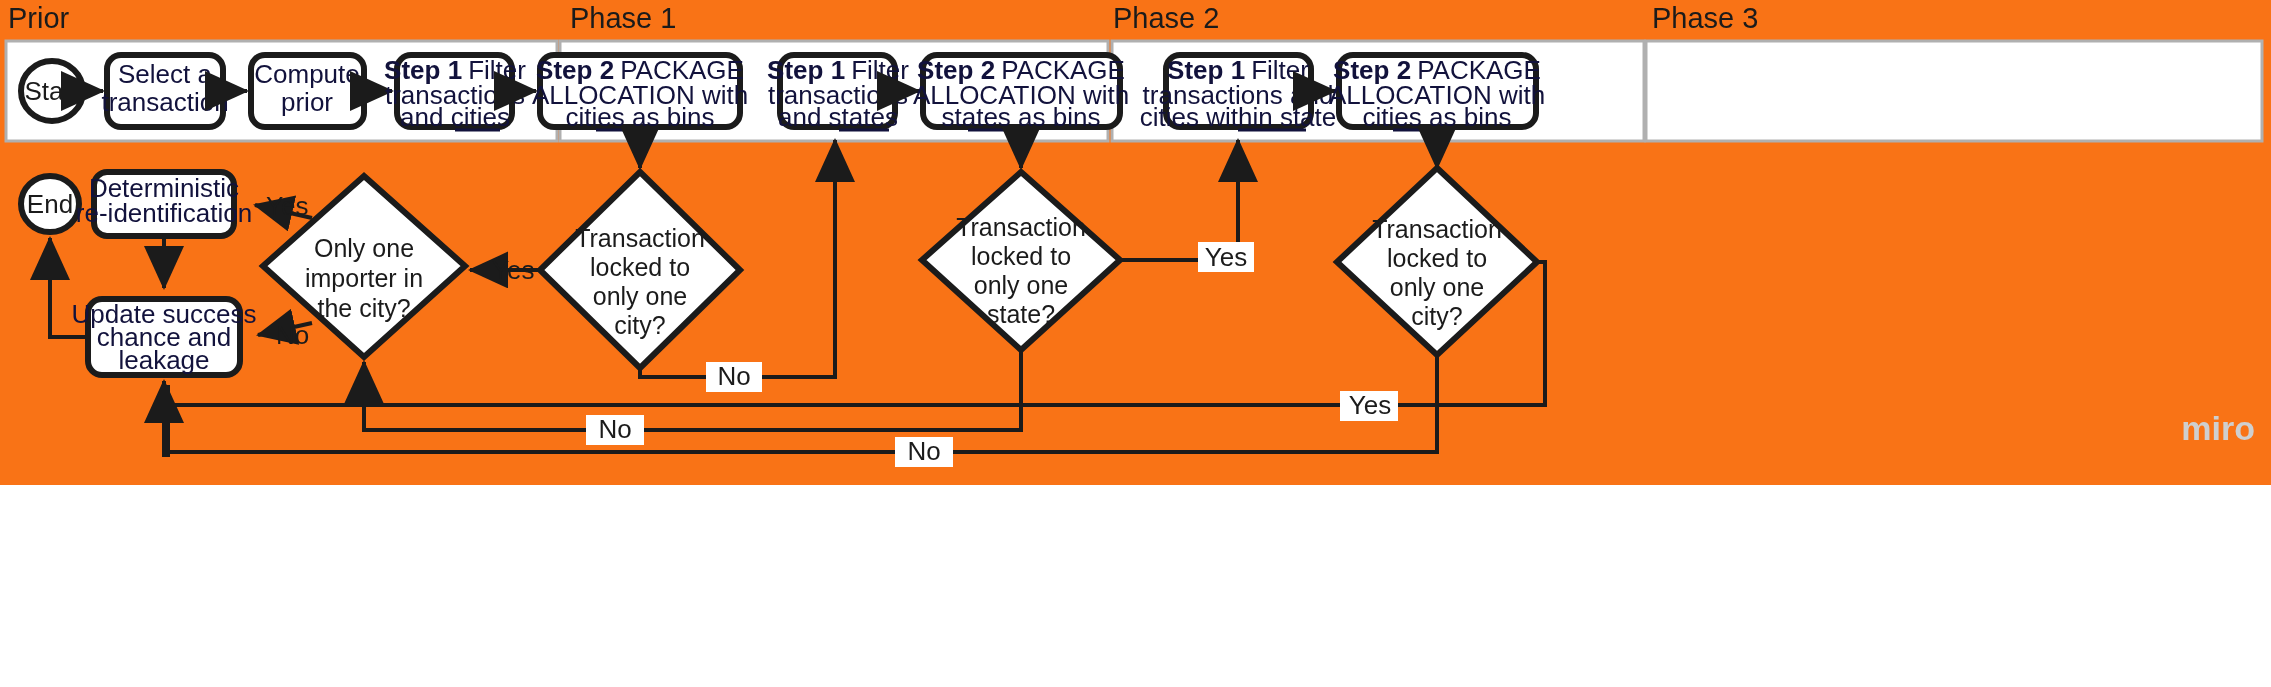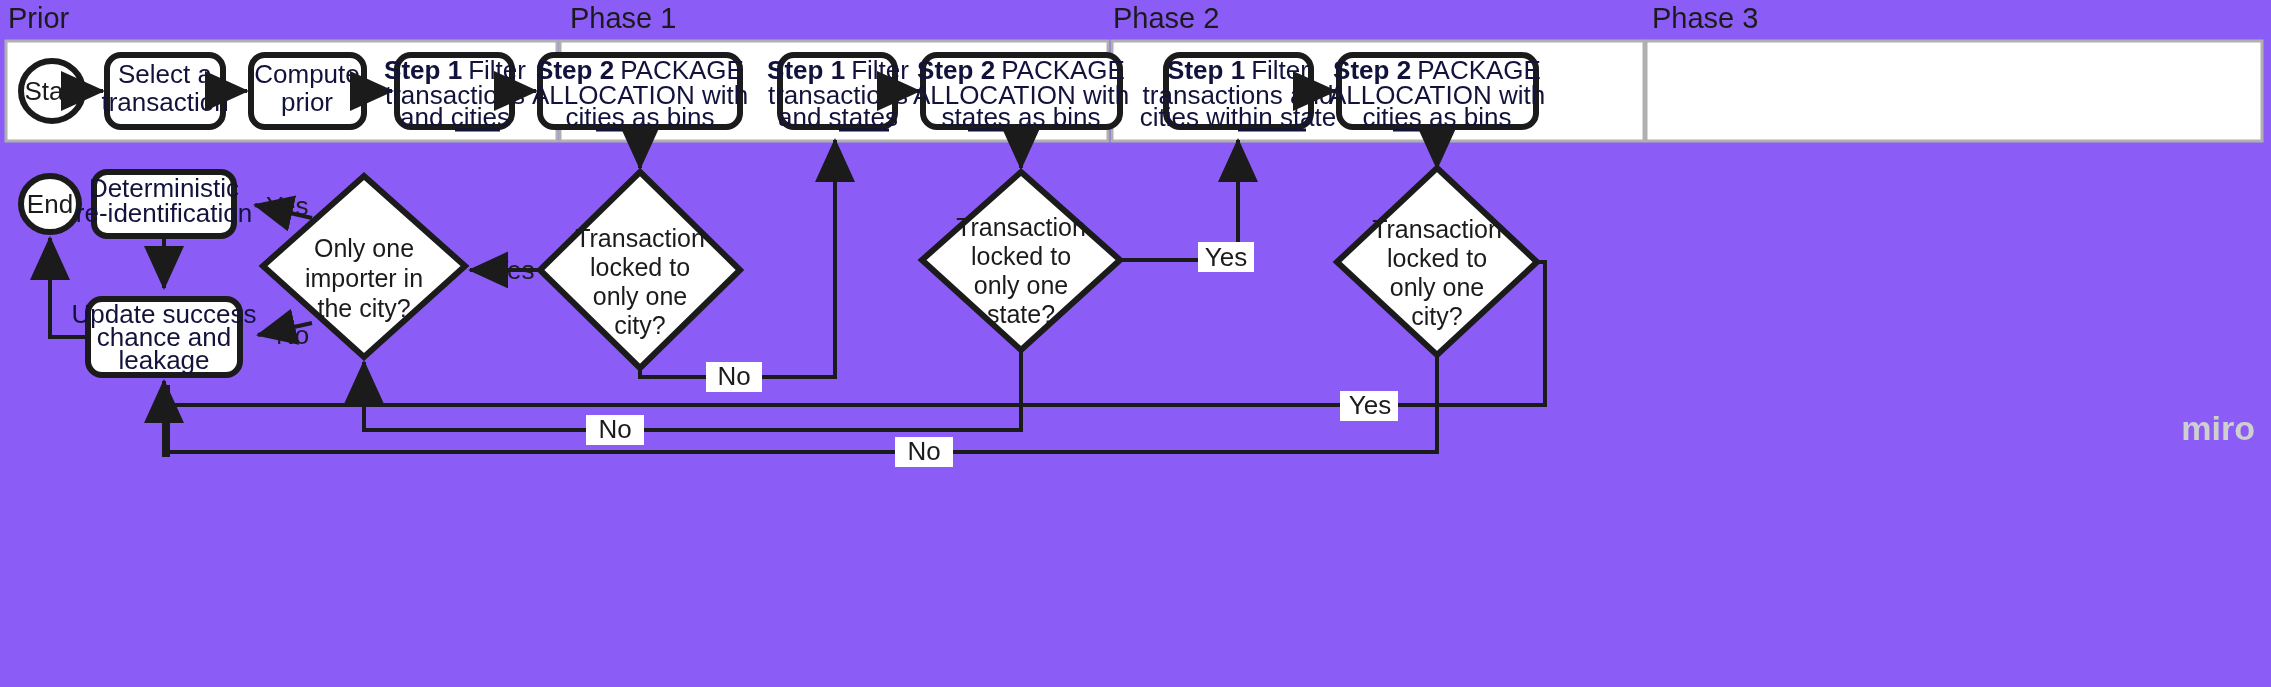--- a/index.html
+++ b/index.html
@@ -1,17 +1,17 @@
 <!DOCTYPE html>
 <html><head>
 <meta charset="utf-8">
 <style>
   html,body{margin:0;padding:0;background:#ffffff;}
   body{font-family:"Liberation Sans",sans-serif;}
-  #canvas{position:relative;width:2271px;height:687px;background:#8b5cf6;overflow:hidden;}
+  #canvas{position:relative;width:2271px;height:485px;background:#f97316;overflow:hidden;}
   svg{position:absolute;left:0;top:0;width:2271px;height:687px;}
   .phase-label{font-family:"Liberation Sans",sans-serif;font-size:29px;fill:#1b1b1b;}
   .box-text{font-family:"Liberation Sans",sans-serif;font-size:26px;fill:#12123c;}
   .box-text.bold{font-weight:bold;}
   .term-text{font-family:"Liberation Sans",sans-serif;font-size:26px;fill:#1b1b1b;}
   .diamond-text{font-family:"Liberation Sans",sans-serif;font-size:25px;fill:#1b1b1b;}
   .edge-label{font-family:"Liberation Sans",sans-serif;font-size:26px;fill:#1b1b1b;}
   .miro-text{font-family:"Liberation Sans",sans-serif;font-size:34px;fill:#cfcfcf;font-weight:bold;}
   .swim{fill:#ffffff;stroke:#b0b0b0;stroke-width:3;}
   .node-box{fill:#ffffff;stroke:#1b1b1b;stroke-width:6;}

